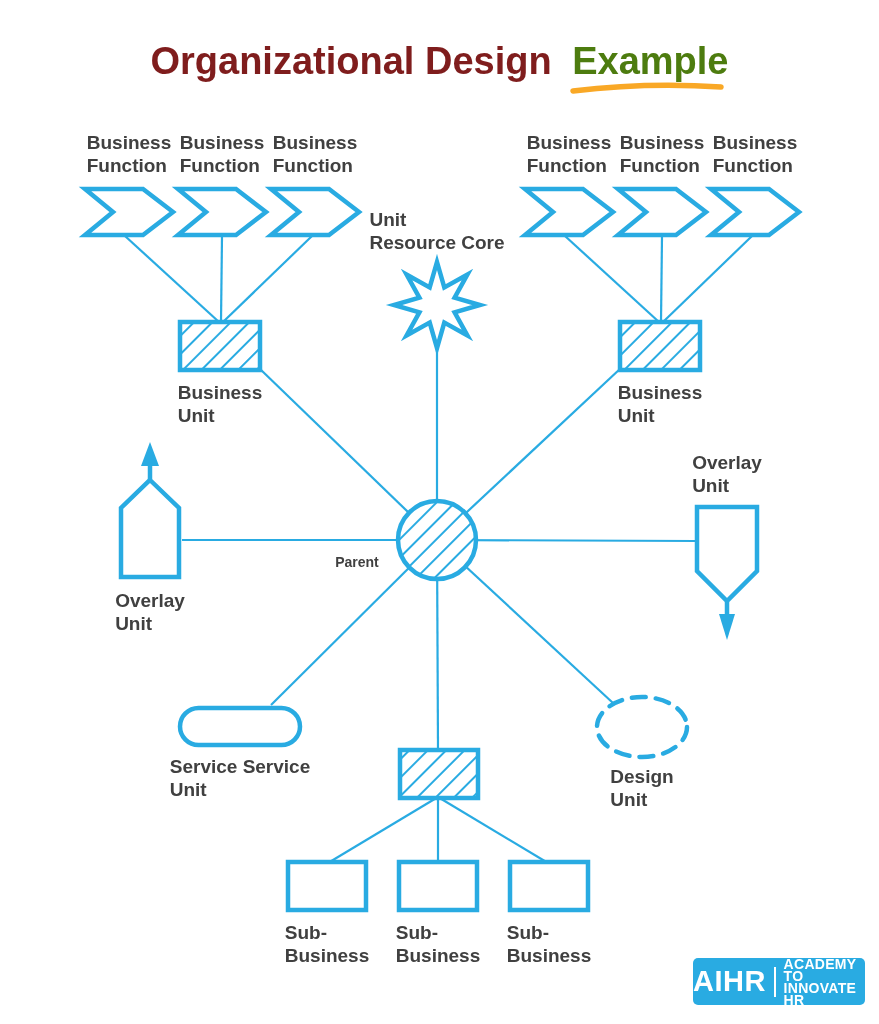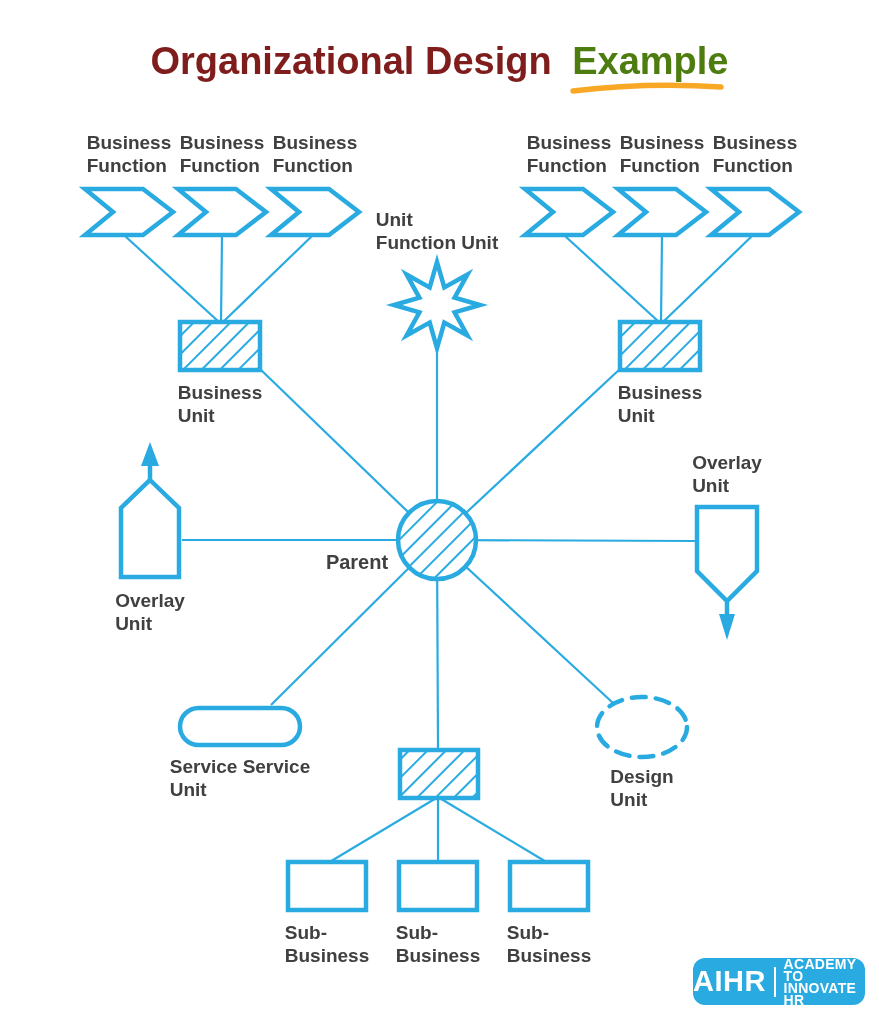--- a/index.html
+++ b/index.html
@@ -25,21 +25,21 @@
     position:absolute;
     transform:translateX(-50%);
     text-align:left;
     color:#404040;
     font-size:19px;line-height:23px;font-weight:700;
     white-space:nowrap;
   }
   .logo{
     position:absolute;left:693px;top:958px;
     width:172px;height:47px;
-    background:#29ABE2;border-radius:12px;
+    background:#29ABE2;border-radius:5px;
     display:flex;align-items:center;justify-content:center;
     gap:8px;color:#ffffff;
   }
   .logo-brand{font-size:29px;font-weight:700;letter-spacing:0.5px;}
   .logo-divider{width:2px;height:30px;background:#ffffff;}
   .logo-tag{font-size:14px;font-weight:700;line-height:12px;letter-spacing:0.3px;}
 </style>
 </head>
 <body>
 
@@ -142,33 +142,33 @@
     <div>Business</div>
     <div>Function</div>
   </div>
   <div class="lbl" style="left:755px;top:131px">
     <div>Business</div>
     <div>Function</div>
   </div>
 
   <div class="lbl" style="left:437px;top:208px">
     <div>Unit</div>
-    <div>Function Unit</div>
+    <div>Resource Core</div>
   </div>
 
   <div class="lbl" style="left:220px;top:381px">
     <div>Business</div>
     <div>Unit</div>
   </div>
   <div class="lbl" style="left:660px;top:381px">
     <div>Business</div>
     <div>Unit</div>
   </div>
 
-  <div class="lbl" style="left:357px;top:551px;font-size:20px">
+  <div class="lbl" style="left:357px;top:551px;font-size:14px">
     <div>Parent</div>
   </div>
 
   <div class="lbl" style="left:150px;top:589px">
     <div>Overlay</div>
     <div>Unit</div>
   </div>
   <div class="lbl" style="left:727px;top:451px">
     <div>Overlay</div>
     <div>Unit</div>

